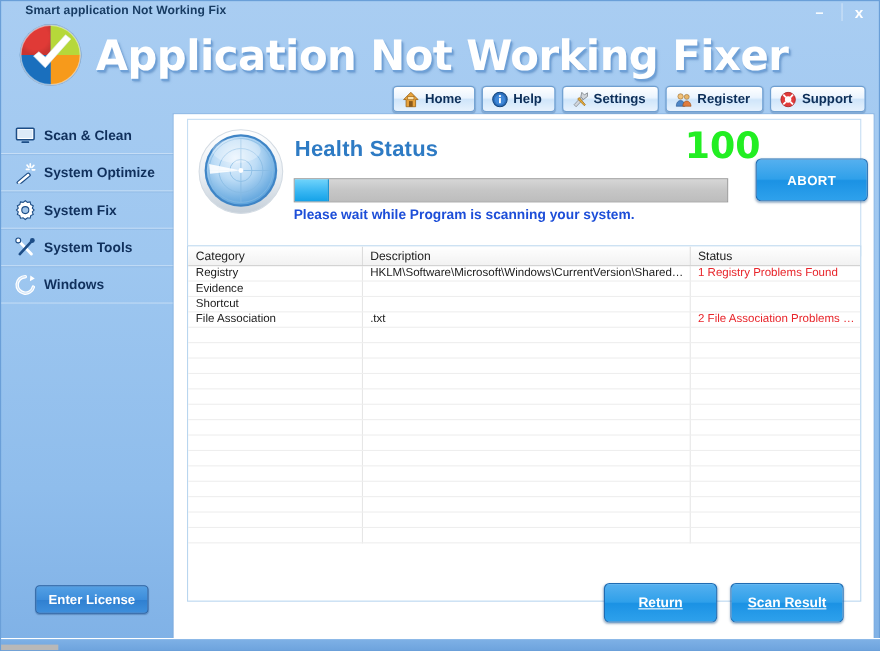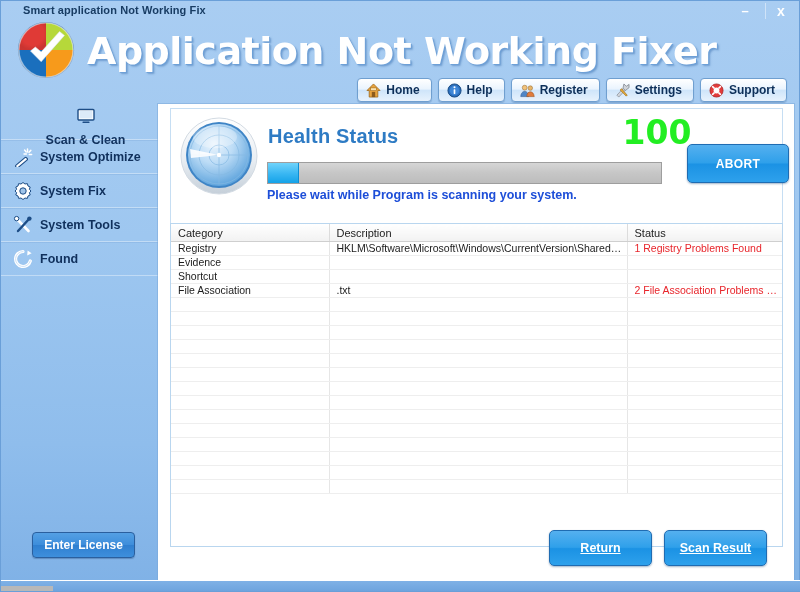--- a/index.html
+++ b/index.html
@@ -61,21 +61,21 @@
 
   
   #sidebar{position:absolute;left:0;top:105px;width:157px;}
   .side-item{
     position:relative;height:34px;
     display:flex;align-items:center;gap:7px;
     padding-left:12px;box-sizing:border-box;cursor:pointer;
     border-bottom:1px solid rgba(255,255,255,.38);
     border-top:1px solid rgba(90,140,195,.18);
   }
-  .side-item:first-child{border-top:none;flex-direction:column;}
+  .side-item:first-child{border-top:none;}
   .side-item .ic{width:20px;height:20px;flex:0 0 20px;display:block;}
   .side-label{font-size:12.5px;font-weight:bold;color:#10305c;white-space:nowrap;}
 
   #enter-license{
     position:absolute;left:31px;top:531px;width:101px;height:24px;
     border:1px solid #2a5f9e;border-radius:4px;
     background:linear-gradient(to bottom,#54a0e4 0%,#3d8ddb 50%,#2f7fd0 51%,#3e8fdc 100%);
     color:#ffffff;font-size:12px;font-weight:bold;
     display:flex;align-items:center;justify-content:center;
     cursor:pointer;box-shadow:0 1px 1px rgba(30,70,120,.35);
@@ -219,35 +219,35 @@
         <circle cx="8" cy="8" r="7" fill="#2c6fbd" stroke="#14467f" stroke-width="1"></circle>
         <circle cx="8" cy="8" r="5" fill="#3f87d8"></circle>
         <rect x="7.1" y="6.6" width="1.8" height="5" rx=".5" fill="#ffffff"></rect>
         <circle cx="8" cy="4.6" r="1.1" fill="#ffffff"></circle>
       </svg>
       <span>Help</span>
     </div>
 
     <div class="tbtn">
       <svg class="ic" viewBox="0 0 16 16">
+        <path d="M2 13 L9 5.5 L11 7.5 L4 15 Z" fill="#d2d6dc" stroke="#7d848c" stroke-width=".7"></path>
+        <path d="M9.5 1 L12 3.5 L15 1.5 L15 5 L11 8 L8.5 5.5 Z" fill="#cfd4da" stroke="#6f767e" stroke-width=".7"></path>
+        <path d="M13 13 L7 6 L5.5 7.5 L12 14 Z" fill="#e8ad3a" stroke="#9a6a13" stroke-width=".7"></path>
+      </svg>
+      <span>Settings</span>
+    </div>
+
+    <div class="tbtn">
+      <svg class="ic" viewBox="0 0 16 16">
         <circle cx="5" cy="5" r="2.6" fill="#f2c27a" stroke="#9a6f33" stroke-width=".6"></circle>
         <path d="M0.8 14.5 C1 10.5 3 9 5 9 C7 9 9 10.5 9.2 14.5 Z" fill="#4f86c6" stroke="#2c5a91" stroke-width=".6"></path>
         <circle cx="11" cy="5.4" r="2.4" fill="#e8b568" stroke="#9a6f33" stroke-width=".6"></circle>
         <path d="M7.2 14.5 C7.4 10.8 9.2 9.4 11 9.4 C12.8 9.4 14.8 10.8 15.2 14.5 Z" fill="#e07c3e" stroke="#9a4f19" stroke-width=".6"></path>
       </svg>
       <span>Register</span>
-    </div>
-
-    <div class="tbtn">
-      <svg class="ic" viewBox="0 0 16 16">
-        <path d="M2 13 L9 5.5 L11 7.5 L4 15 Z" fill="#d2d6dc" stroke="#7d848c" stroke-width=".7"></path>
-        <path d="M9.5 1 L12 3.5 L15 1.5 L15 5 L11 8 L8.5 5.5 Z" fill="#cfd4da" stroke="#6f767e" stroke-width=".7"></path>
-        <path d="M13 13 L7 6 L5.5 7.5 L12 14 Z" fill="#e8ad3a" stroke="#9a6a13" stroke-width=".7"></path>
-      </svg>
-      <span>Settings</span>
     </div>
 
     <div class="tbtn">
       <svg class="ic" viewBox="0 0 16 16">
         <circle cx="8" cy="8" r="7" fill="#e23b3b" stroke="#a51f1f" stroke-width=".8"></circle>
         <circle cx="8" cy="8" r="3.1" fill="#ffffff"></circle>
         <g stroke="#ffffff" stroke-width="1.7">
           <line x1="3.3" y1="3.3" x2="5.8" y2="5.8"></line>
           <line x1="12.7" y1="3.3" x2="10.2" y2="5.8"></line>
           <line x1="3.3" y1="12.7" x2="5.8" y2="10.2"></line>
@@ -304,21 +304,21 @@
       </svg>
       <span class="side-label">System Tools</span>
     </div>
 
     <div class="side-item">
       <svg class="ic" viewBox="0 0 20 20">
         <path d="M10 2.5 A7.5 7.5 0 1 0 17.3 12" fill="none" stroke="#ffffff" stroke-width="3.2" stroke-linecap="round"></path>
         <path d="M10 2.5 A7.5 7.5 0 1 0 17.3 12" fill="none" stroke="#cfe2f6" stroke-width="1" stroke-linecap="round"></path>
         <path d="M14.6 1.5 L18.6 4.2 L14.2 6.6 Z" fill="#ffffff"></path>
       </svg>
-      <span class="side-label">Found</span>
+      <span class="side-label">Windows</span>
     </div>
   </div>
 
   <div id="enter-license">Enter License</div>
 
   <div id="main">
 
     <div id="health">
       <svg id="gauge" viewBox="0 0 84 84">
         <defs>

